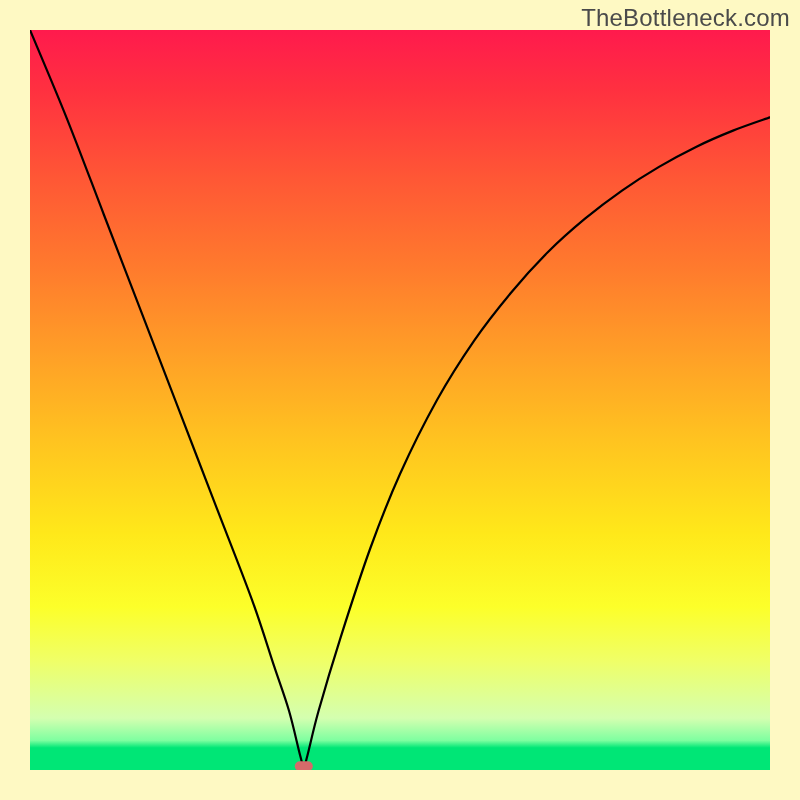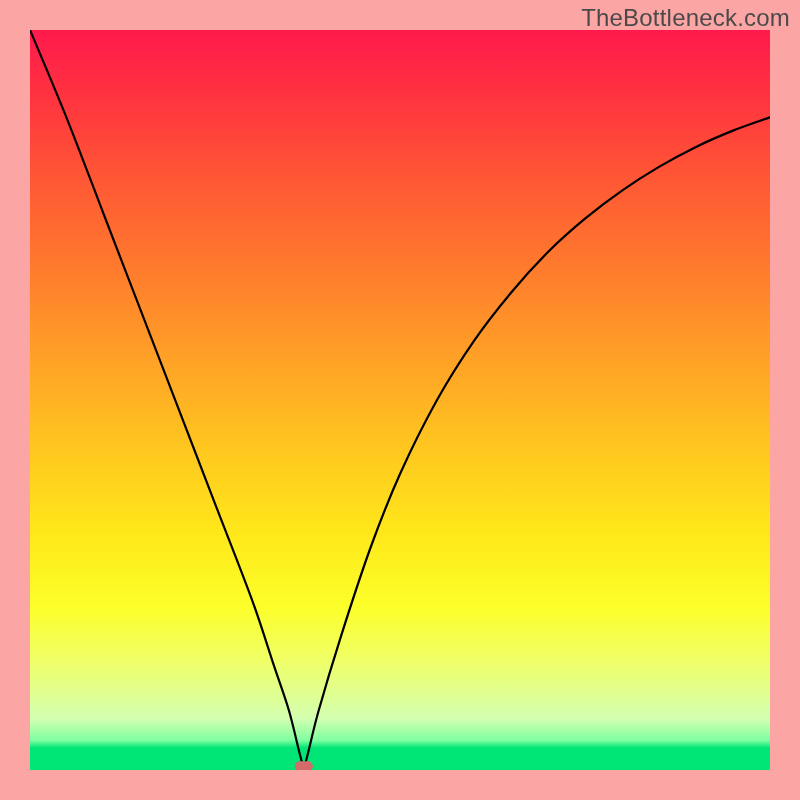--- a/index.html
+++ b/index.html
@@ -8,21 +8,21 @@
     width: 800px;
     height: 800px;
     background: #000;
     font-family: Arial, Helvetica, sans-serif;
     overflow: hidden;
   }
   .frame {
     position: relative;
     width: 800px;
     height: 800px;
-    background: #fca5a5;
+    background: #fef9c3;
   }
   .plot-area {
     position: absolute;
     left: 30px;
     top: 30px;
     width: 740px;
     height: 740px;
     background: linear-gradient(
       to bottom,
       #ff1a4d 0%,

